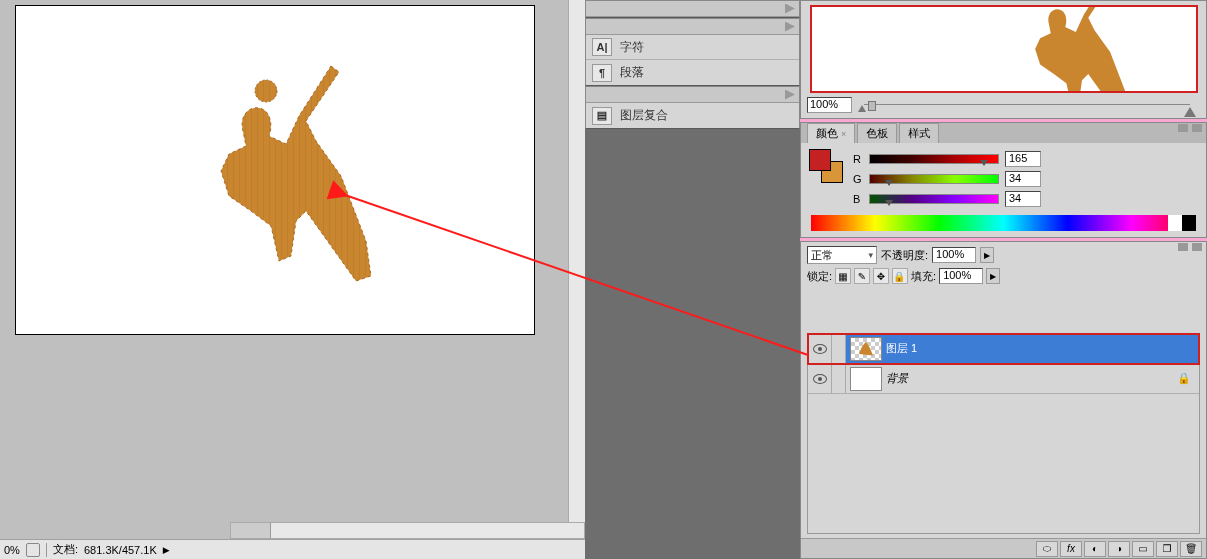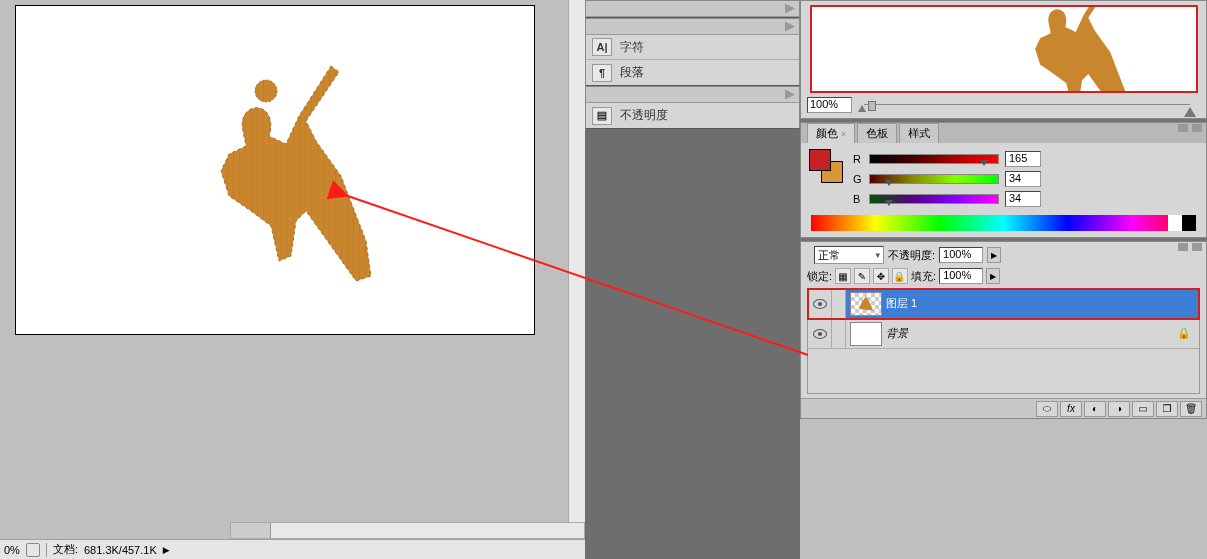--- a/index.html
+++ b/index.html
@@ -20,21 +20,21 @@
 
 .mid-col { width: 215px; height: 559px; background: #6e6e6e; }
 .palette { background: #d6d6d6; border: 1px solid #888; border-bottom: 1px solid #5a5a5a; }
 .palette-row { display: flex; align-items: center; height: 25px; border-bottom: 1px solid #b0b0b0; padding: 0 6px; gap: 8px; font-size: 12px; color: #333; cursor: pointer; }
 .palette-row:last-child { border-bottom: none; }
 .palette-icon { width: 20px; height: 18px; display: flex; align-items: center; justify-content: center; border: 1px solid #999; background: #e8e8e8; font-size: 11px; font-weight: bold; }
 .palette-head { height: 16px; background: #c8c8c8; border-bottom: 1px solid #999; display: flex; justify-content: flex-end; align-items: center; padding-right: 4px; }
 .pal-arrow { width: 10px; height: 10px; background: #999; clip-path: polygon(0 0, 100% 50%, 0 100%); }
 
 
-.right-col { flex: 1; height: 419px; background: #737373; display: flex; flex-direction: column; }
+.right-col { flex: 1; height: 559px; background: #f9a8d4; display: flex; flex-direction: column; }
 .nav-preview { background: #d6d6d6; border: 1px solid #888; margin: 0; padding: 4px 6px 4px; }
 .nav-box { width: 388px; height: 88px; background: #fff; border: 2px solid #d02020; margin: 0 auto; position: relative; overflow: hidden; }
 .nav-box svg { position: absolute; left: 190px; top: -30px; width: 160px; height: 150px; }
 .nav-zoom-row { display: flex; align-items: center; height: 18px; margin-top: 3px; gap: 2px; font-size: 11px; }
 .nav-zoom-input { width: 45px; height: 16px; background: #fff; border: 1px inset #999; font-size: 11px; padding: 0 2px; }
 .zoom-slider { flex: 1; height: 12px; position: relative; }
 .zoom-slider::before { content: ""; position: absolute; top: 5px; left: 10px; right: 10px; height: 1px; background: #888; }
 .zoom-tri { position: absolute; top: 2px; width: 0; height: 0; }
 .zoom-tri.small { left: 4px; border: 4px solid transparent; border-bottom: 7px solid #777; }
 .zoom-tri.big { right: 4px; border: 6px solid transparent; border-bottom: 10px solid #777; }
@@ -60,28 +60,28 @@
 .rgb-slider .tri { position: absolute; bottom: -7px; width: 0; height: 0; border: 4px solid transparent; border-top: 6px solid #555; }
 .rgb-r { background: linear-gradient(to right, #000, #400, #a00, #f00); }
 .rgb-g { background: linear-gradient(to right, #500, #880, #8f0, #0f0); }
 .rgb-b { background: linear-gradient(to right, #050, #508, #80f, #f0f); }
 .rgb-val { width: 36px; height: 16px; background: #fff; border: 1px inset #999; font-size: 11px; padding: 0 3px; }
 .spectrum { height: 16px; margin: 6px 2px 2px; background: linear-gradient(to right, red, yellow, lime, cyan, blue, magenta, red); position: relative; }
 .spectrum::after { content: ""; position: absolute; right: 0; top: 0; width: 28px; height: 100%; background: linear-gradient(to right, #fff 50%, #000 50%); }
 
 
 .layers-body { padding: 4px 6px; font-size: 11px; }
-.layer-opts { display: flex; align-items: center; gap: 4px; margin-bottom: 4px; margin-left: 7px; }
+.layer-opts { display: flex; align-items: center; gap: 4px; margin-bottom: 4px; }
 .sel { width: 70px; height: 18px; background: #fff; border: 1px inset #999; padding: 0 3px; font-size: 11px; display: flex; align-items: center; justify-content: space-between; }
 .sel::after { content: "▾"; font-size: 9px; color: #555; }
 .pct-in { width: 44px; height: 16px; background: #fff; border: 1px inset #999; font-size: 11px; padding: 0 3px; }
 .pct-btn { width: 14px; height: 16px; background: #d0d0d0; border: 1px solid #999; font-size: 8px; display: flex; align-items: center; justify-content: center; }
 .lock-row { display: flex; align-items: center; gap: 3px; margin-bottom: 4px; }
 .lock-ico { width: 16px; height: 16px; border: 1px solid #aaa; background: #e8e8e8; display: flex; align-items: center; justify-content: center; font-size: 10px; }
-.layer-list { border: 1px solid #999; background: #d6d6d6; }
+.layer-list { border: 1px solid #999; background: #d6d6d6; margin-top: 45px; }
 .layer-row { display: flex; align-items: center; height: 30px; border-bottom: 1px solid #b0b0b0; }
 .layer-row.selected { background: #3d7dd6; color: #fff; outline: 2px solid #d02020; outline-offset: -1px; }
 .eye-cell { width: 24px; height: 100%; border-right: 1px solid #aaa; display: flex; align-items: center; justify-content: center; background: #d6d6d6; }
 .eye { width: 14px; height: 10px; border: 1px solid #555; border-radius: 60%; position: relative; }
 .eye::after { content: ""; position: absolute; left: 4px; top: 2px; width: 4px; height: 4px; background: #555; border-radius: 50%; }
 .link-cell { width: 14px; height: 100%; border-right: 1px solid #aaa; background: #d6d6d6; }
 .thumb-cell { width: 32px; height: 24px; margin: 0 4px; border: 1px solid #888; background: #fff; display: flex; align-items: center; justify-content: center; }
 .thumb-checker { background-image: repeating-conic-gradient(#ccc 0 25%, #fff 0 50%); background-size: 8px 8px; position: relative; }
 .thumb-checker::after { content: ""; position: absolute; left: 8px; top: 4px; width: 14px; height: 14px; background: #c9862f; clip-path: polygon(50% 0, 80% 50%, 100% 100%, 0 90%, 20% 40%); }
 .layer-name { font-size: 11px; }
@@ -145,21 +145,21 @@
       <div class="palette-icon">¶</div>
       <span>段落</span>
     </div>
   </div>
   <div class="palette">
     <div class="palette-head">
         <div class="pal-arrow"></div>
       </div>
     <div class="palette-row">
       <div class="palette-icon">▤</div>
-      <span>不透明度</span>
+      <span>图层复合</span>
     </div>
   </div>
 </div>
 
 <div class="right-col">
 
   <div class="nav-preview">
     <div class="nav-box">
       <svg viewBox="0 0 210 240">
         <path d="M 140 10 L 148 16 L 115 65 L 125 85 L 150 120 L 175 185 L 180 220 L 165 225 L 140 190 L 115 155 L 105 165 L 100 200 L 88 205 L 80 170 L 60 155 L 38 140 L 30 115 L 38 98 L 55 90 L 52 75 C 48 60 58 50 68 52 C 80 54 82 70 78 80 L 95 88 L 108 60 Z" fill="#c9862f"></path>

